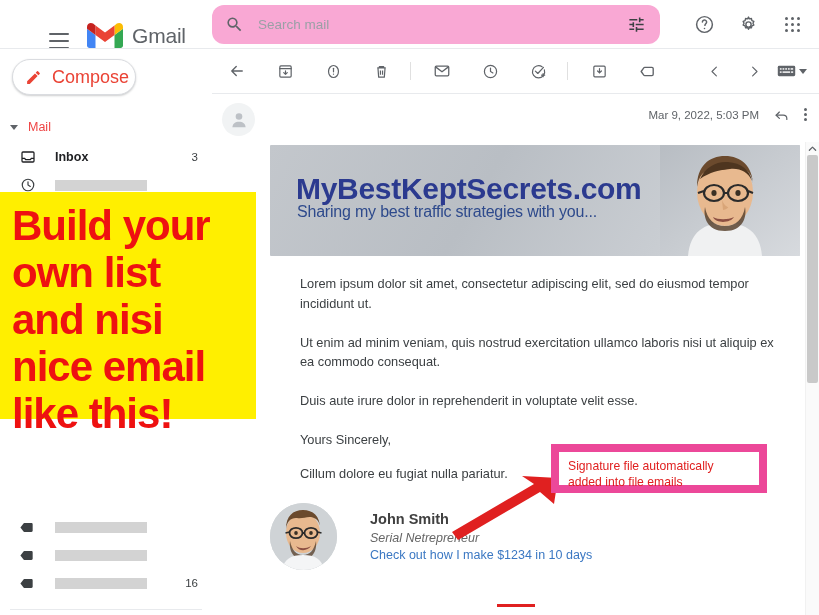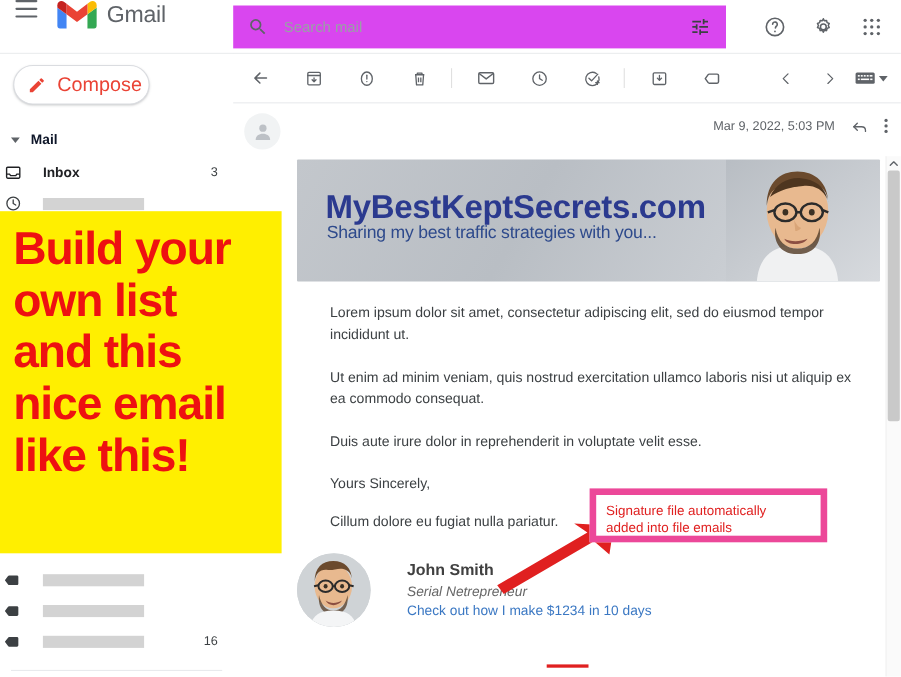--- a/index.html
+++ b/index.html
@@ -10,40 +10,40 @@
     font-family: "Liberation Sans", sans-serif;
     -webkit-font-smoothing: antialiased;
   }
   .app { position: relative; width: 819px; height: 615px; }
 
   
   .header {
     position: absolute; top: 0; left: 0;
     width: 819px; height: 49px;
     background: #ffffff;
-    display: flex; align-items: flex-start;
+    display: flex; align-items: flex-end; padding-left: 35px;
   }
   .hamburger {
     width: 20px; height: 16px; margin-left: 14px;
     display: flex; flex-direction: column; justify-content: space-between;
     cursor: pointer;
   }
   .hamburger span { display: block; height: 2px; background: #5f6368; border-radius: 1px; }
 
   .gmail-logo { display: flex; align-items: center; margin-left: 18px; cursor: pointer; }
   .gmail-m { width: 36px; height: 27px; position: relative; }
   .gmail-word {
     margin-left: 9px; font-size: 21px; color: #5f6368;
     letter-spacing: -0.2px; font-weight: 400;
   }
 
   .searchbar {
     position: absolute; left: 212px; top: 5px;
     width: 448px; height: 39px;
-    background: #d946ef; border-radius: 0;
+    background: #f9a8d4; border-radius: 12px;
     display: flex; align-items: center;
   }
   .search-icon { margin-left: 13px; color: #5f6368; display: flex; }
   .search-input {
     flex: 1; border: none; outline: none; background: transparent;
     margin-left: 14px; font-size: 13.5px; color: #3c4043;
     font-family: "Liberation Sans", sans-serif;
   }
   .search-input::placeholder { color: #9aa0a6; }
   .search-tune { margin-right: 14px; display: flex; cursor: pointer; }
@@ -81,25 +81,25 @@
   }
   .compose-pencil { margin-left: 12px; display: flex; }
   .compose-label { margin-left: 10px; font-size: 18px; color: #ea4335; }
 
   .nav-section {
     margin-top: 20px; padding-left: 10px;
     display: flex; align-items: center; height: 24px;
   }
   .caret-down { width: 0; height: 0; border-left: 4px solid transparent;
     border-right: 4px solid transparent; border-top: 5px solid #5f6368; }
-  .nav-section-label { margin-left: 10px; font-size: 12.5px; color: #0f172a; font-weight: 700; }
+  .nav-section-label { margin-left: 10px; font-size: 12.5px; color: #ef4444; font-weight: 400; }
 
   .nav-item {
     height: 28px; display: flex; align-items: center;
-    padding-left: 2px; padding-right: 14px; cursor: pointer;
+    padding-left: 18px; padding-right: 14px; cursor: pointer;
   }
   .nav-ico { width: 19px; display: flex; align-items: center; justify-content: center; color: #3c4043; }
   .nav-text { margin-left: 18px; font-size: 12.5px; color: #202124; font-weight: 700; }
   .nav-redact { margin-left: 18px; height: 11px; background: #d3d3d3; }
   .nav-count { margin-left: auto; font-size: 11.5px; color: #3c4043; }
 
   .side-divider { margin: 12px 10px 0 10px; height: 1px; background: #e8eaed; }
 
   
   .main {
@@ -180,34 +180,34 @@
     display: flex; align-items: center; justify-content: center;
   }
   .vthumb {
     position: absolute; top: 13px; left: 1px; width: 11px; height: 228px;
     background: #c9c9c9; border-radius: 2px; cursor: pointer;
   }
 
   
   .yellow-overlay {
     position: absolute; left: 0; top: 192px;
-    width: 256px; height: 311px;
+    width: 256px; height: 227px;
     background: #ffef00; z-index: 30;
     padding: 10px 0 0 12px;
   }
   .yellow-text {
     color: #ee1111; font-size: 42px; font-weight: 700;
     line-height: 1.12; letter-spacing: -1px;
     font-family: "Liberation Sans", sans-serif;
   }
 
   .callout {
-    position: absolute; left: 536px; top: 444px;
+    position: absolute; left: 551px; top: 444px;
     width: 216px; height: 49px;
-    border: 6px solid #ec4899; background: #fff; z-index: 25;
+    border: 8px solid #ec4899; background: #fff; z-index: 25;
     padding: 6px 24px 0 9px;
   }
   .callout-text { font-size: 12.2px; color: #e02020; line-height: 1.35; }
 
   .arrow-svg { position: absolute; left: 430px; top: 470px; z-index: 24; }
 </style>
 </head>
 <body>
 
 <div class="app">
@@ -548,18 +548,18 @@
   </svg>
 
   <div class="callout">
     <div class="callout-text">Signature file automatically</div>
     <div class="callout-text">added into file emails</div>
   </div>
 
   <div class="yellow-overlay">
     <div class="yellow-text">Build your</div>
     <div class="yellow-text">own list</div>
-    <div class="yellow-text">and this</div>
+    <div class="yellow-text">and nisi</div>
     <div class="yellow-text">nice email</div>
     <div class="yellow-text">like this!</div>
   </div>
 
 </div>
 
 </body></html>

